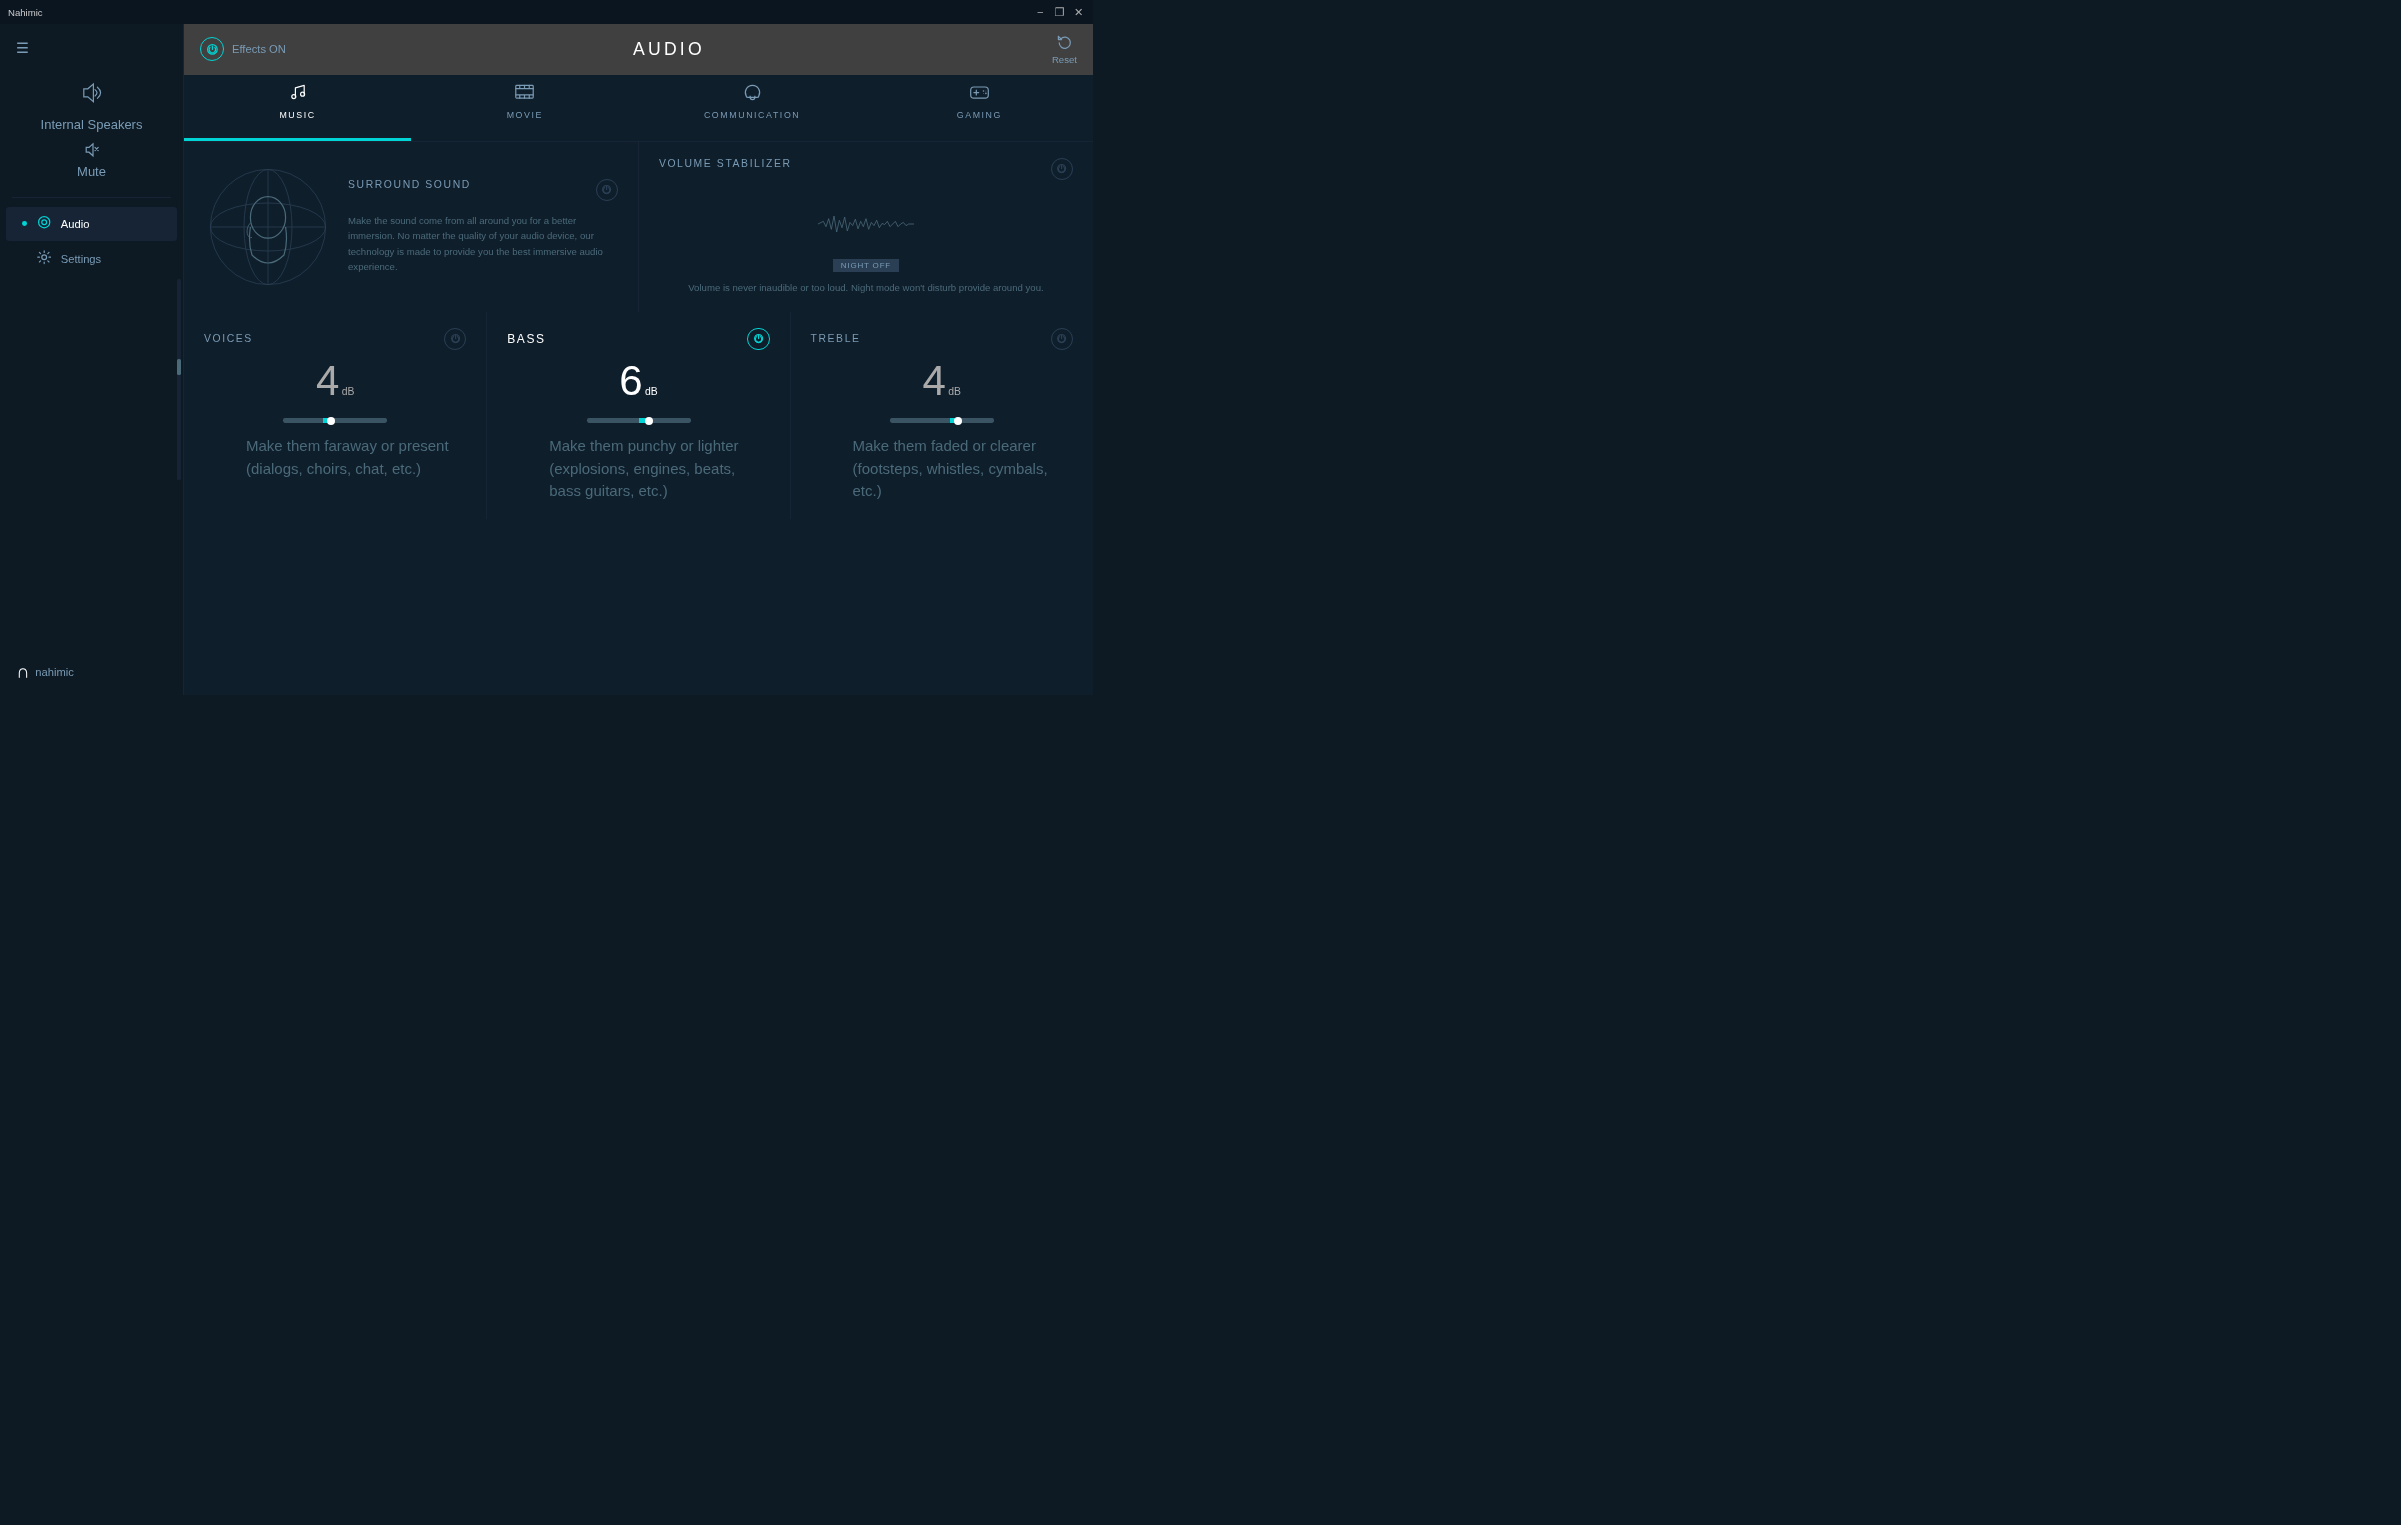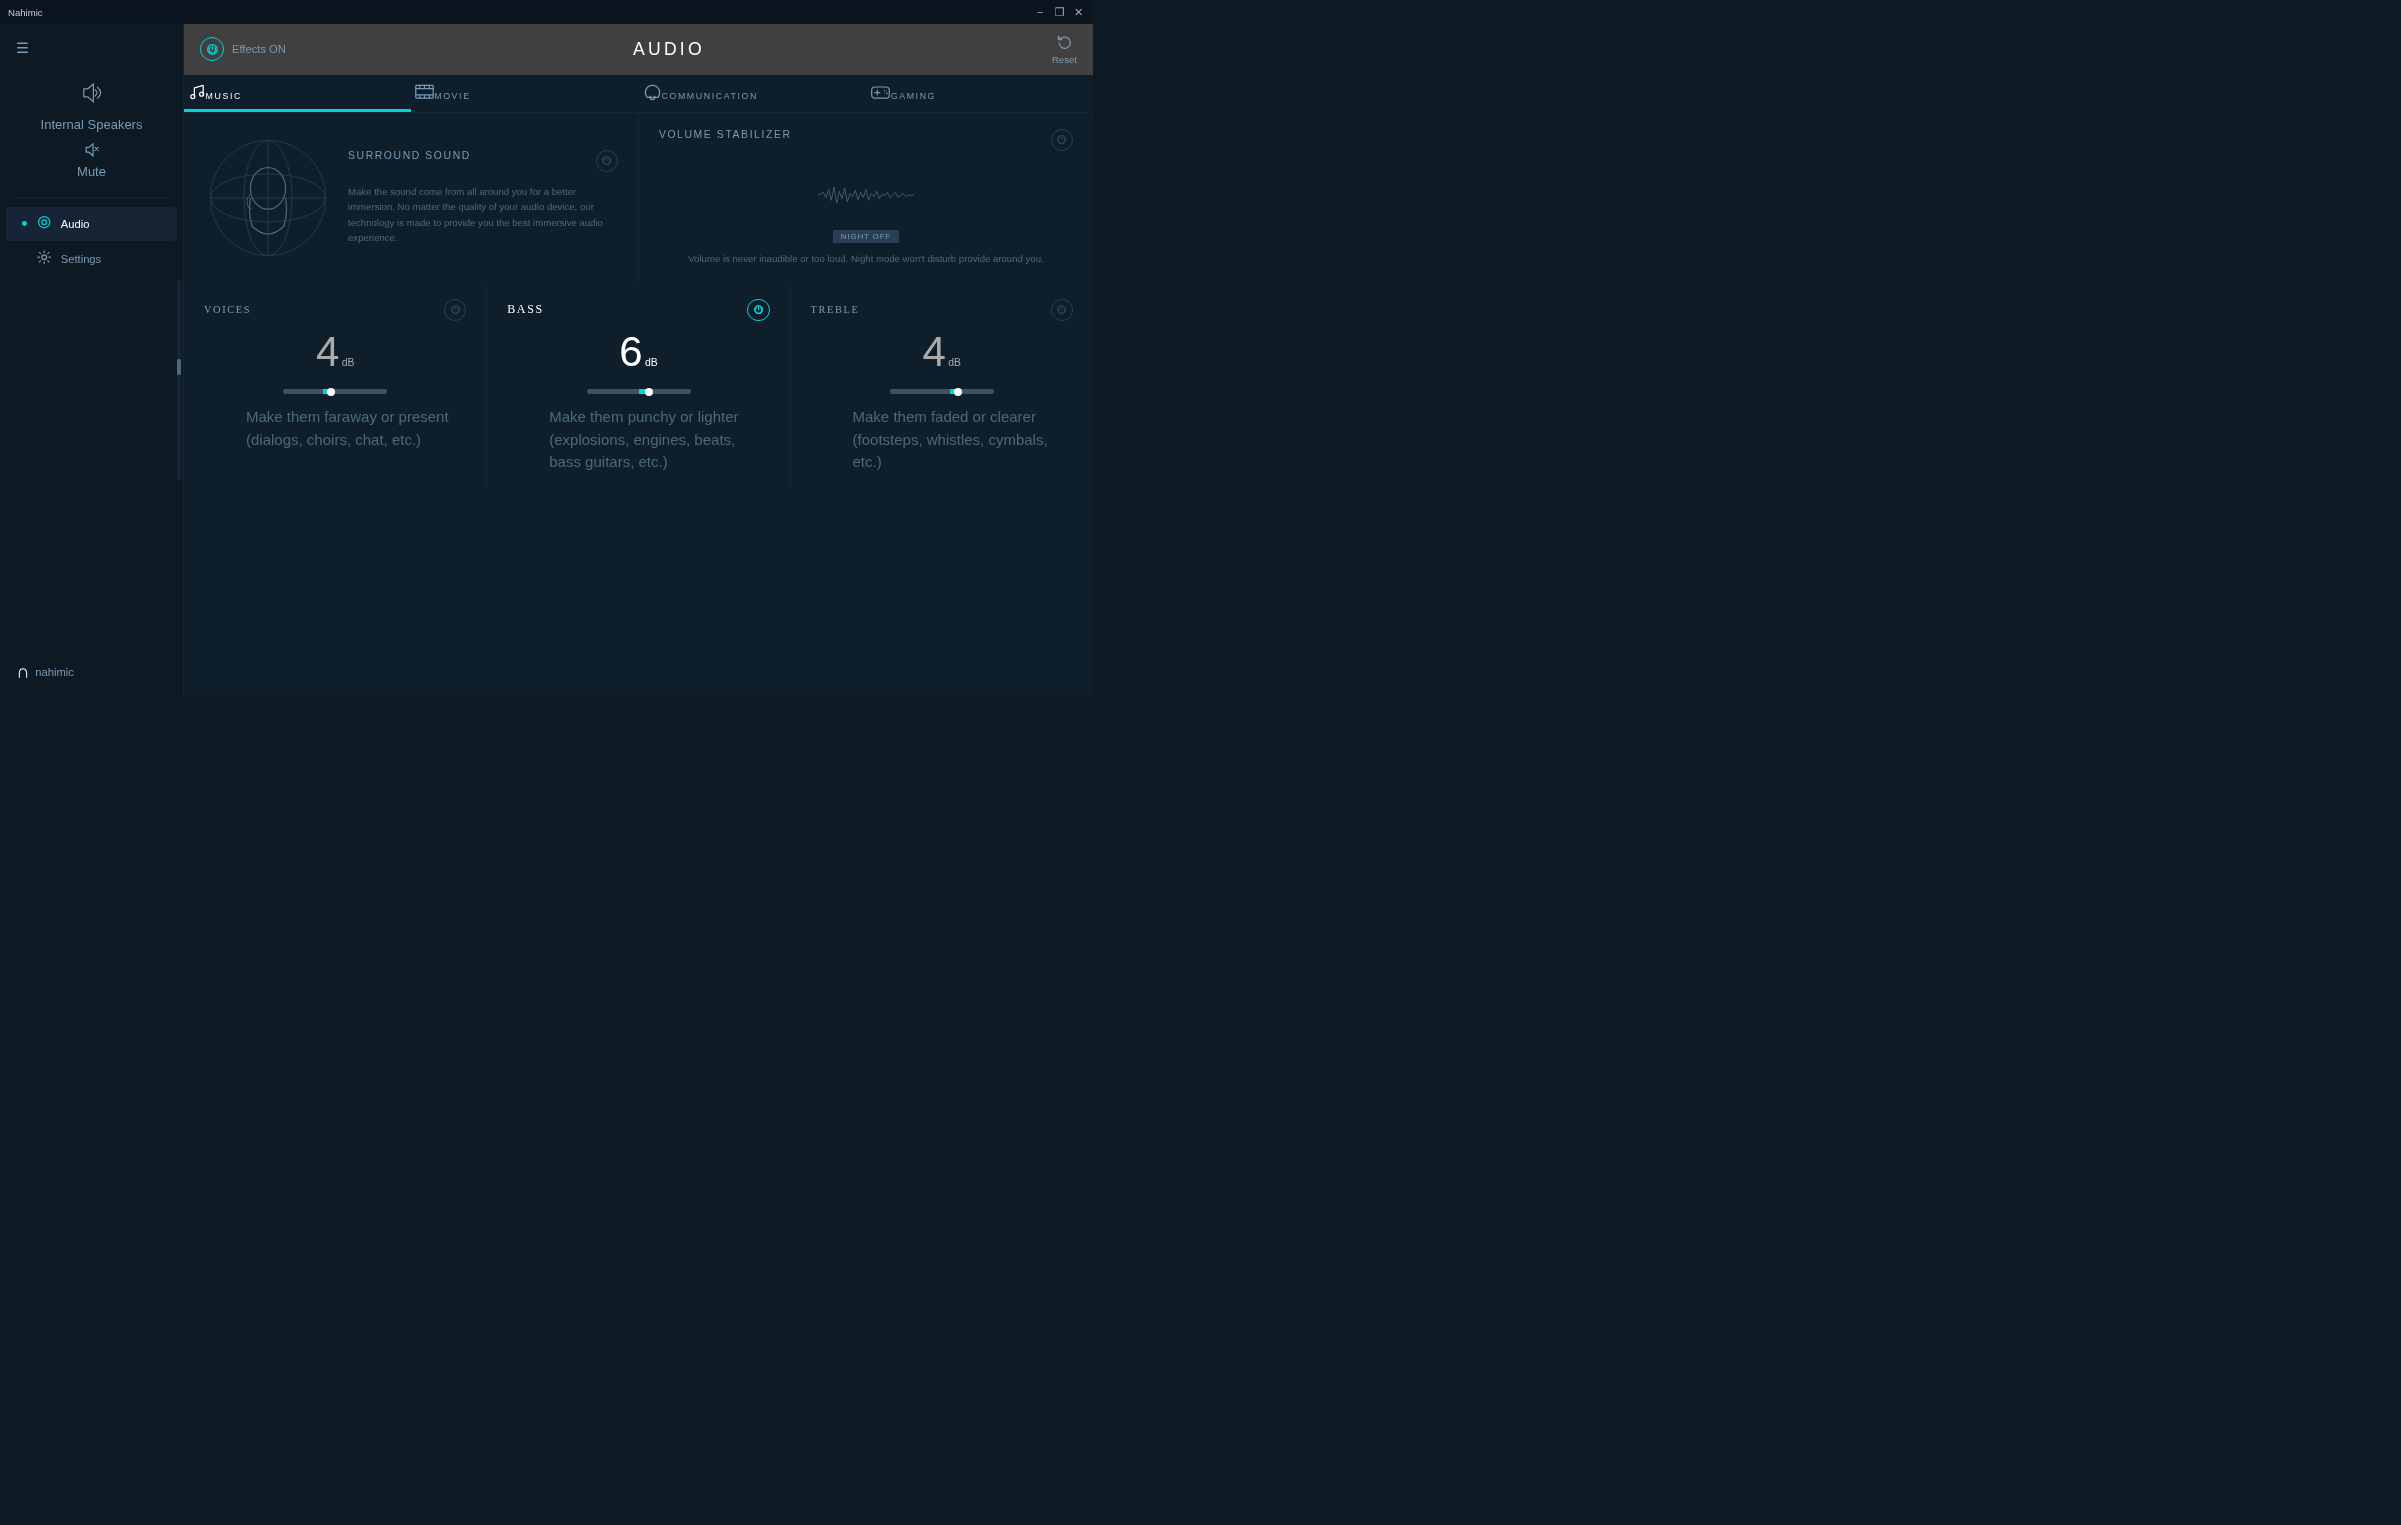--- a/index.html
+++ b/index.html
@@ -204,22 +204,23 @@
     
     .tabs {
       display: flex;
       background: #0f1e2b;
       border-bottom: 0.8px solid #162436;
       flex-shrink: 0;
     }
     .tab {
       flex: 1;
       display: flex;
-      align-items: center;
-      padding: 8px 4px 2px 4px;
+      flex-direction: column;
+      align-items: center;
+      padding: 8px 4px 21px 4px;
       cursor: pointer;
       position: relative;
       transition: background 0.2s;
     }
     .tab.active { }
     .tab.active::after {
       content: '';
       position: absolute;
       bottom: 0;
       left: 0;
@@ -362,21 +363,20 @@
     .eq-panel {
       background: #0f1e2b;
       padding: 16px 20px;
       display: flex;
       flex-direction: column;
       align-items: center;
       position: relative;
     }
     .eq-panel .panel-header {
       width: 100%;
-      font-family: Liberation Serif, serif;
     }
     .eq-slider-container {
       width: 100%;
       display: flex;
       align-items: center;
       justify-content: center;
       margin: 9.6px 0 8px 0;
       gap: 3.2px;
     }
     .slider-track {

